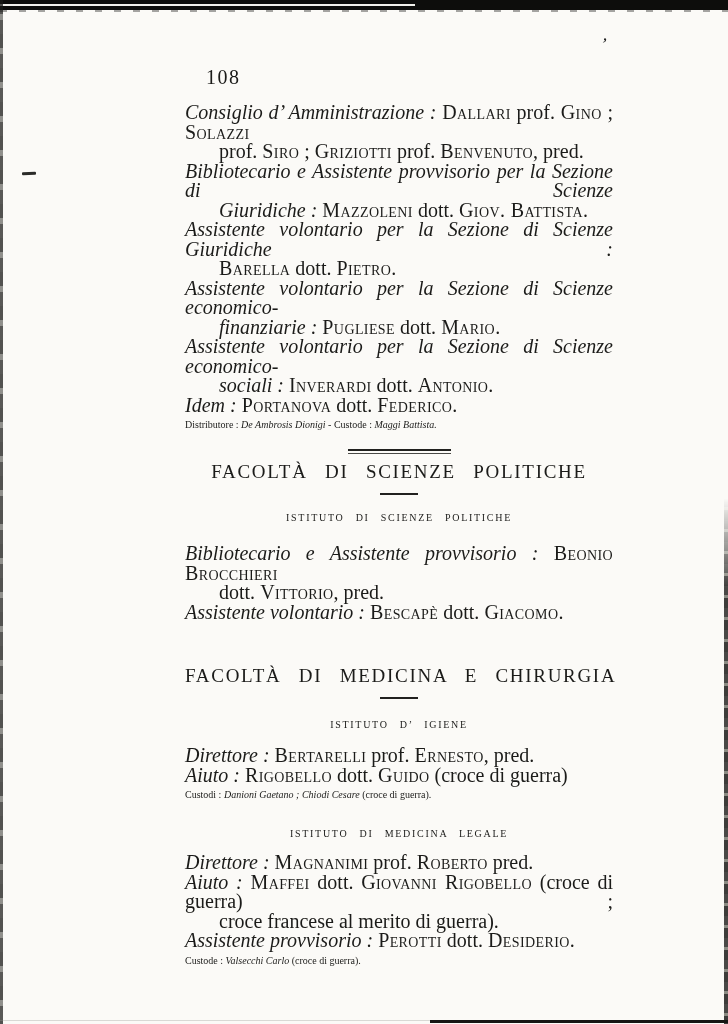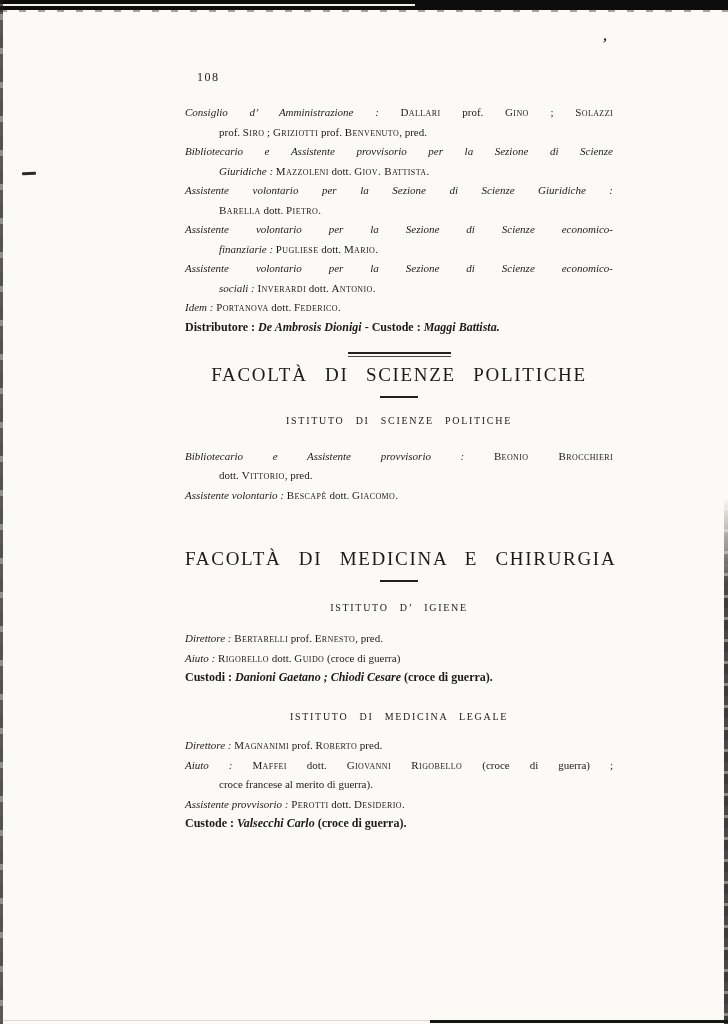--- a/index.html
+++ b/index.html
@@ -17,25 +17,25 @@
     background:repeating-linear-gradient(180deg,#1a1a18 0 14px,#6c6c68 14px 20px,#232321 20px 34px); opacity:.75; }
   .right-strip { position:absolute; top:498px; bottom:0; right:0; width:4px;
     background:repeating-linear-gradient(180deg,#2a2a28 0 9px,#78786f 9px 12px,#1c1c1a 12px 22px);
     opacity:.85; -webkit-mask-image:linear-gradient(180deg,transparent,#000 90px); mask-image:linear-gradient(180deg,transparent,#000 90px); }
   .bottom-line { position:absolute; bottom:1px; left:430px; right:0; height:3px; background:#161614; }
   .bottom-faint { position:absolute; bottom:3px; left:0; width:430px; height:1px; background:#9a9a94; opacity:.35; }
   .margin-dash { position:absolute; left:22px; top:172px; width:14px; height:2.5px; background:#2b2b29; transform:rotate(-2deg); border-radius:1px; }
   .stray-apostrophe { position:absolute; left:600px; top:34px; font-size:18px; font-style:italic; color:#222; transform:rotate(8deg); }
   
   .content { position:absolute; left:185px; top:68px; width:428px; }
-  .pagenum { font-size:12px; letter-spacing:1.5px; margin-left:12px; line-height:19px; }
-  .line { font-size:11px; line-height:19.5px; }
+  .pagenum { font-size:20px; letter-spacing:1.5px; margin-left:21px; line-height:19px; }
+  .line { font-size:20px; line-height:19.5px; }
   .ind  { padding-left:34px; }
   .just { text-align:justify; text-align-last:justify; }
-  .small { font-size:12px; line-height:19px;font-weight:bold; }
+  .small { font-size:10px; line-height:19px; }
   .it { font-style:italic; }
   .sc { font-variant:small-caps; letter-spacing:.4px; }
   .block-a { margin-top:16px; }
   .rule-double { width:103px; margin:15px auto 0; height:2px; border-top:2px solid #21211f; border-bottom:1px solid #4a4a46; }
   .h-fac { margin-top:6px; text-align:center; font-size:19px; line-height:24px; letter-spacing:1.7px; word-spacing:11px; white-space:nowrap; }
   .rule-short { width:38px; margin:9px auto 0; height:0; border-top:2px solid #21211f; }
   .h-ist { text-align:center; font-size:10px; line-height:20px; letter-spacing:1.7px; word-spacing:7px; white-space:nowrap; }
   .h-ist-sp { margin-top:13px; }
   .block-b { margin-top:16px; }
   .h-fac-med { margin-top:42px; }

